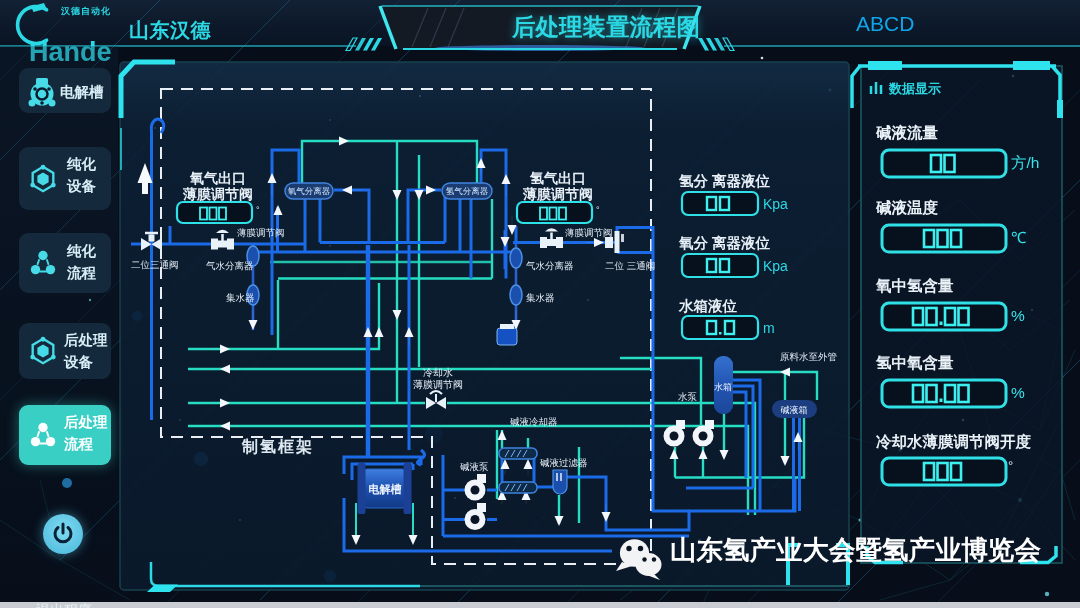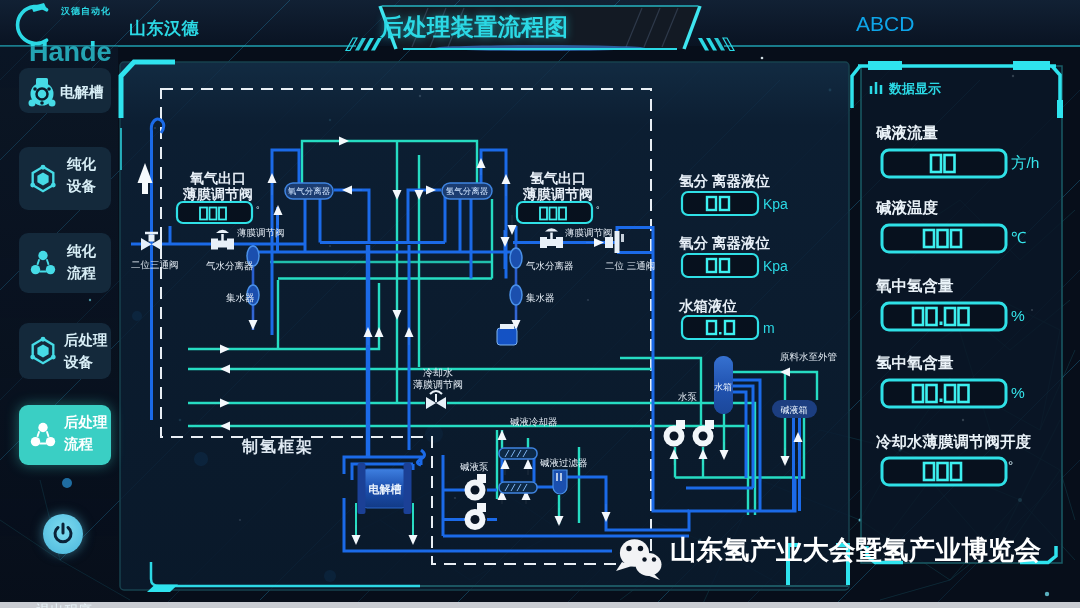--- a/index.html
+++ b/index.html
@@ -166,23 +166,23 @@
 
 <svg class="abs" style="left:0px;top:0px" width="130" height="52" viewBox="0 0 130 52">
   <path d="M46.6,9.8 A18.5,18.5 0 1 0 46.6,40.2" fill="none" stroke="#2bd9e5" stroke-width="3.6" stroke-linecap="round"></path>
   <polygon points="31,6.5 44,3 46.5,8.5 33.5,12" fill="#2bd9e5"></polygon>
 </svg>
 
 <div class="abs cy" style="left:29px;top:12px;font-size:27px;font-weight:bold;margin-top:25px;">Hande</div>
 
 <div class="abs cy" style="left:61px;top:5px;font-size:9px;font-weight:bold;letter-spacing:1px;font-family:Liberation Mono, monospace;">汉德自动化</div>
 
-<div class="abs cy" style="left:129px;top:17px;font-size:17px;font-weight:bold;letter-spacing:0.5px;">山东汉德</div>
-
-<div class="abs cy" style="left:380px;top:11px;width:320px;text-align:left;font-size:23.5px;font-weight:bold;letter-spacing:0px;text-shadow:0 0 8px rgba(43,217,229,.6);">后处理装置流程图</div>
+<div class="abs cy" style="left:129px;top:17px;font-size:20px;font-weight:bold;letter-spacing:0.5px;">山东汉德</div>
+
+<div class="abs cy" style="left:380px;top:11px;width:320px;text-align:right;font-size:23.5px;font-weight:bold;letter-spacing:0px;text-shadow:0 0 8px rgba(43,217,229,.6);">后处理装置流程图</div>
 
 <div class="abs" style="left:856px;top:12px;font-size:21px;color:#0ea5e9;">ABCD</div>
 
 <div class="abs" style="left:0;top:46px;width:118px;height:556px;background:linear-gradient(180deg,rgba(20,40,62,.30),rgba(10,20,34,.12));"></div>
 
 <div class="abs" style="left:19px;top:68px;width:92px;height:45px;background:#14293b;border-radius:9px;"></div>
 <svg class="abs" style="left:26px;top:77px" width="32" height="32" viewBox="0 0 32 32">
   <g fill="#46dbe6">
     <circle cx="16" cy="17" r="11.5"></circle>
     <rect x="10" y="1" width="12" height="7" rx="1.5"></rect>

